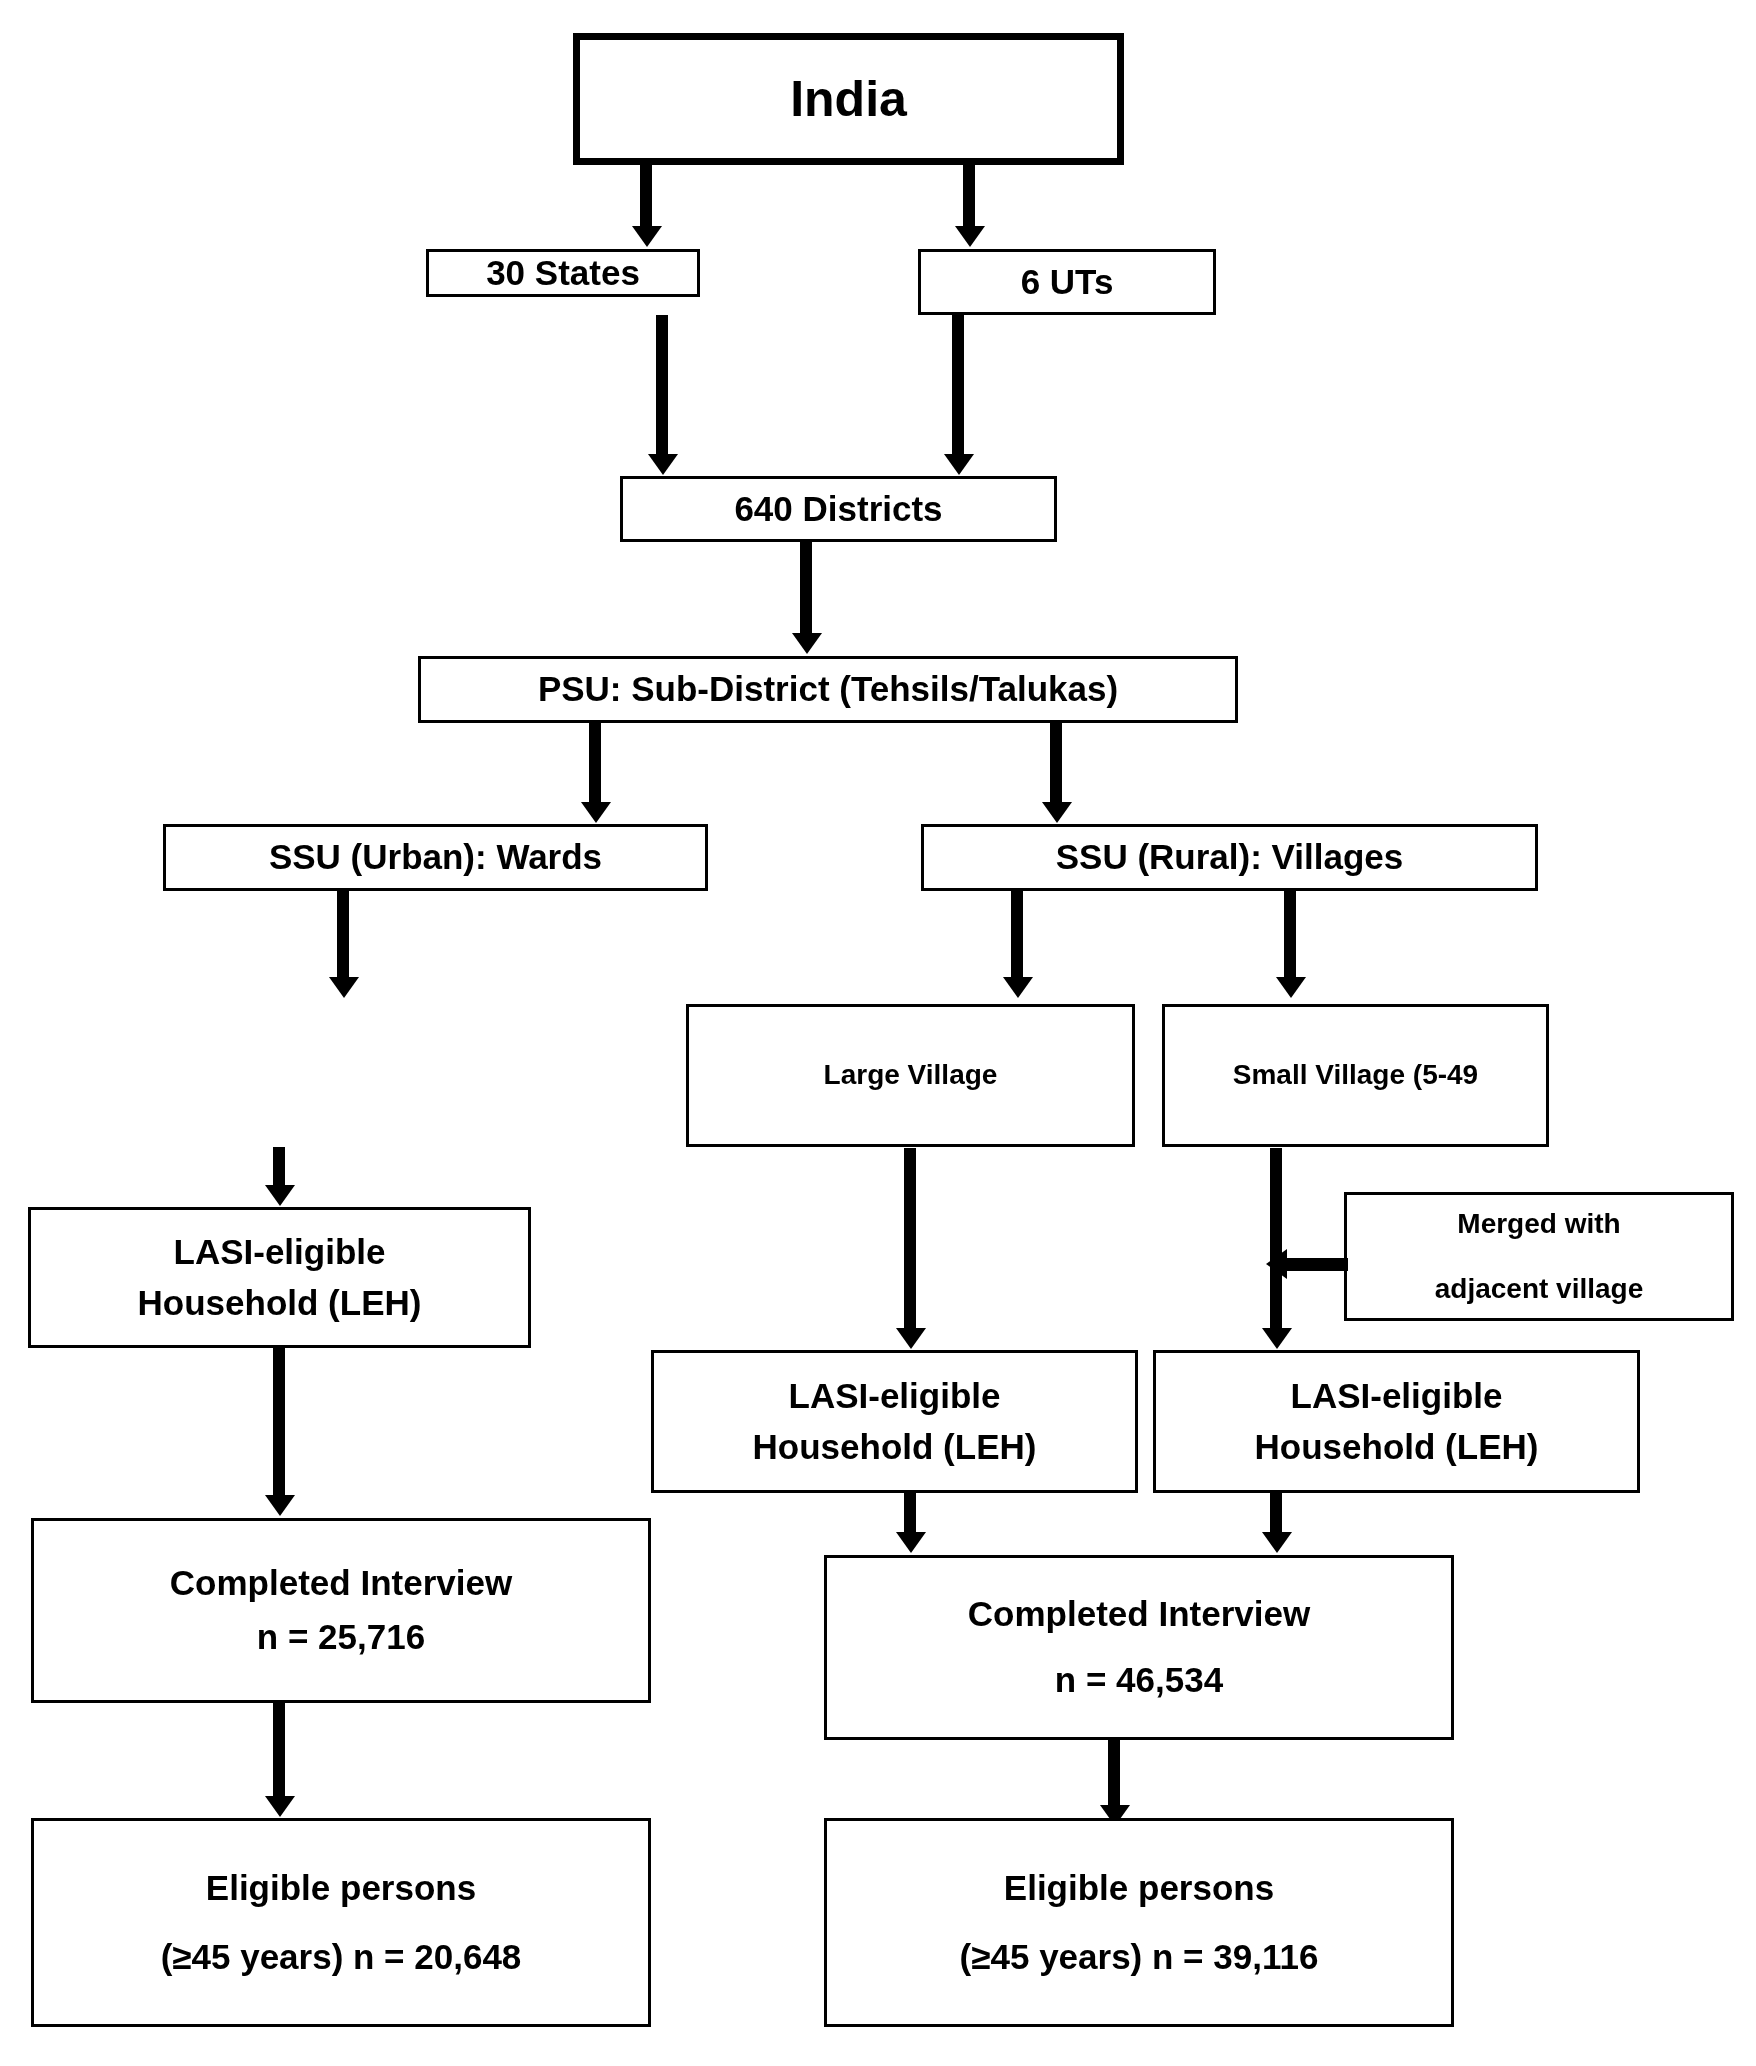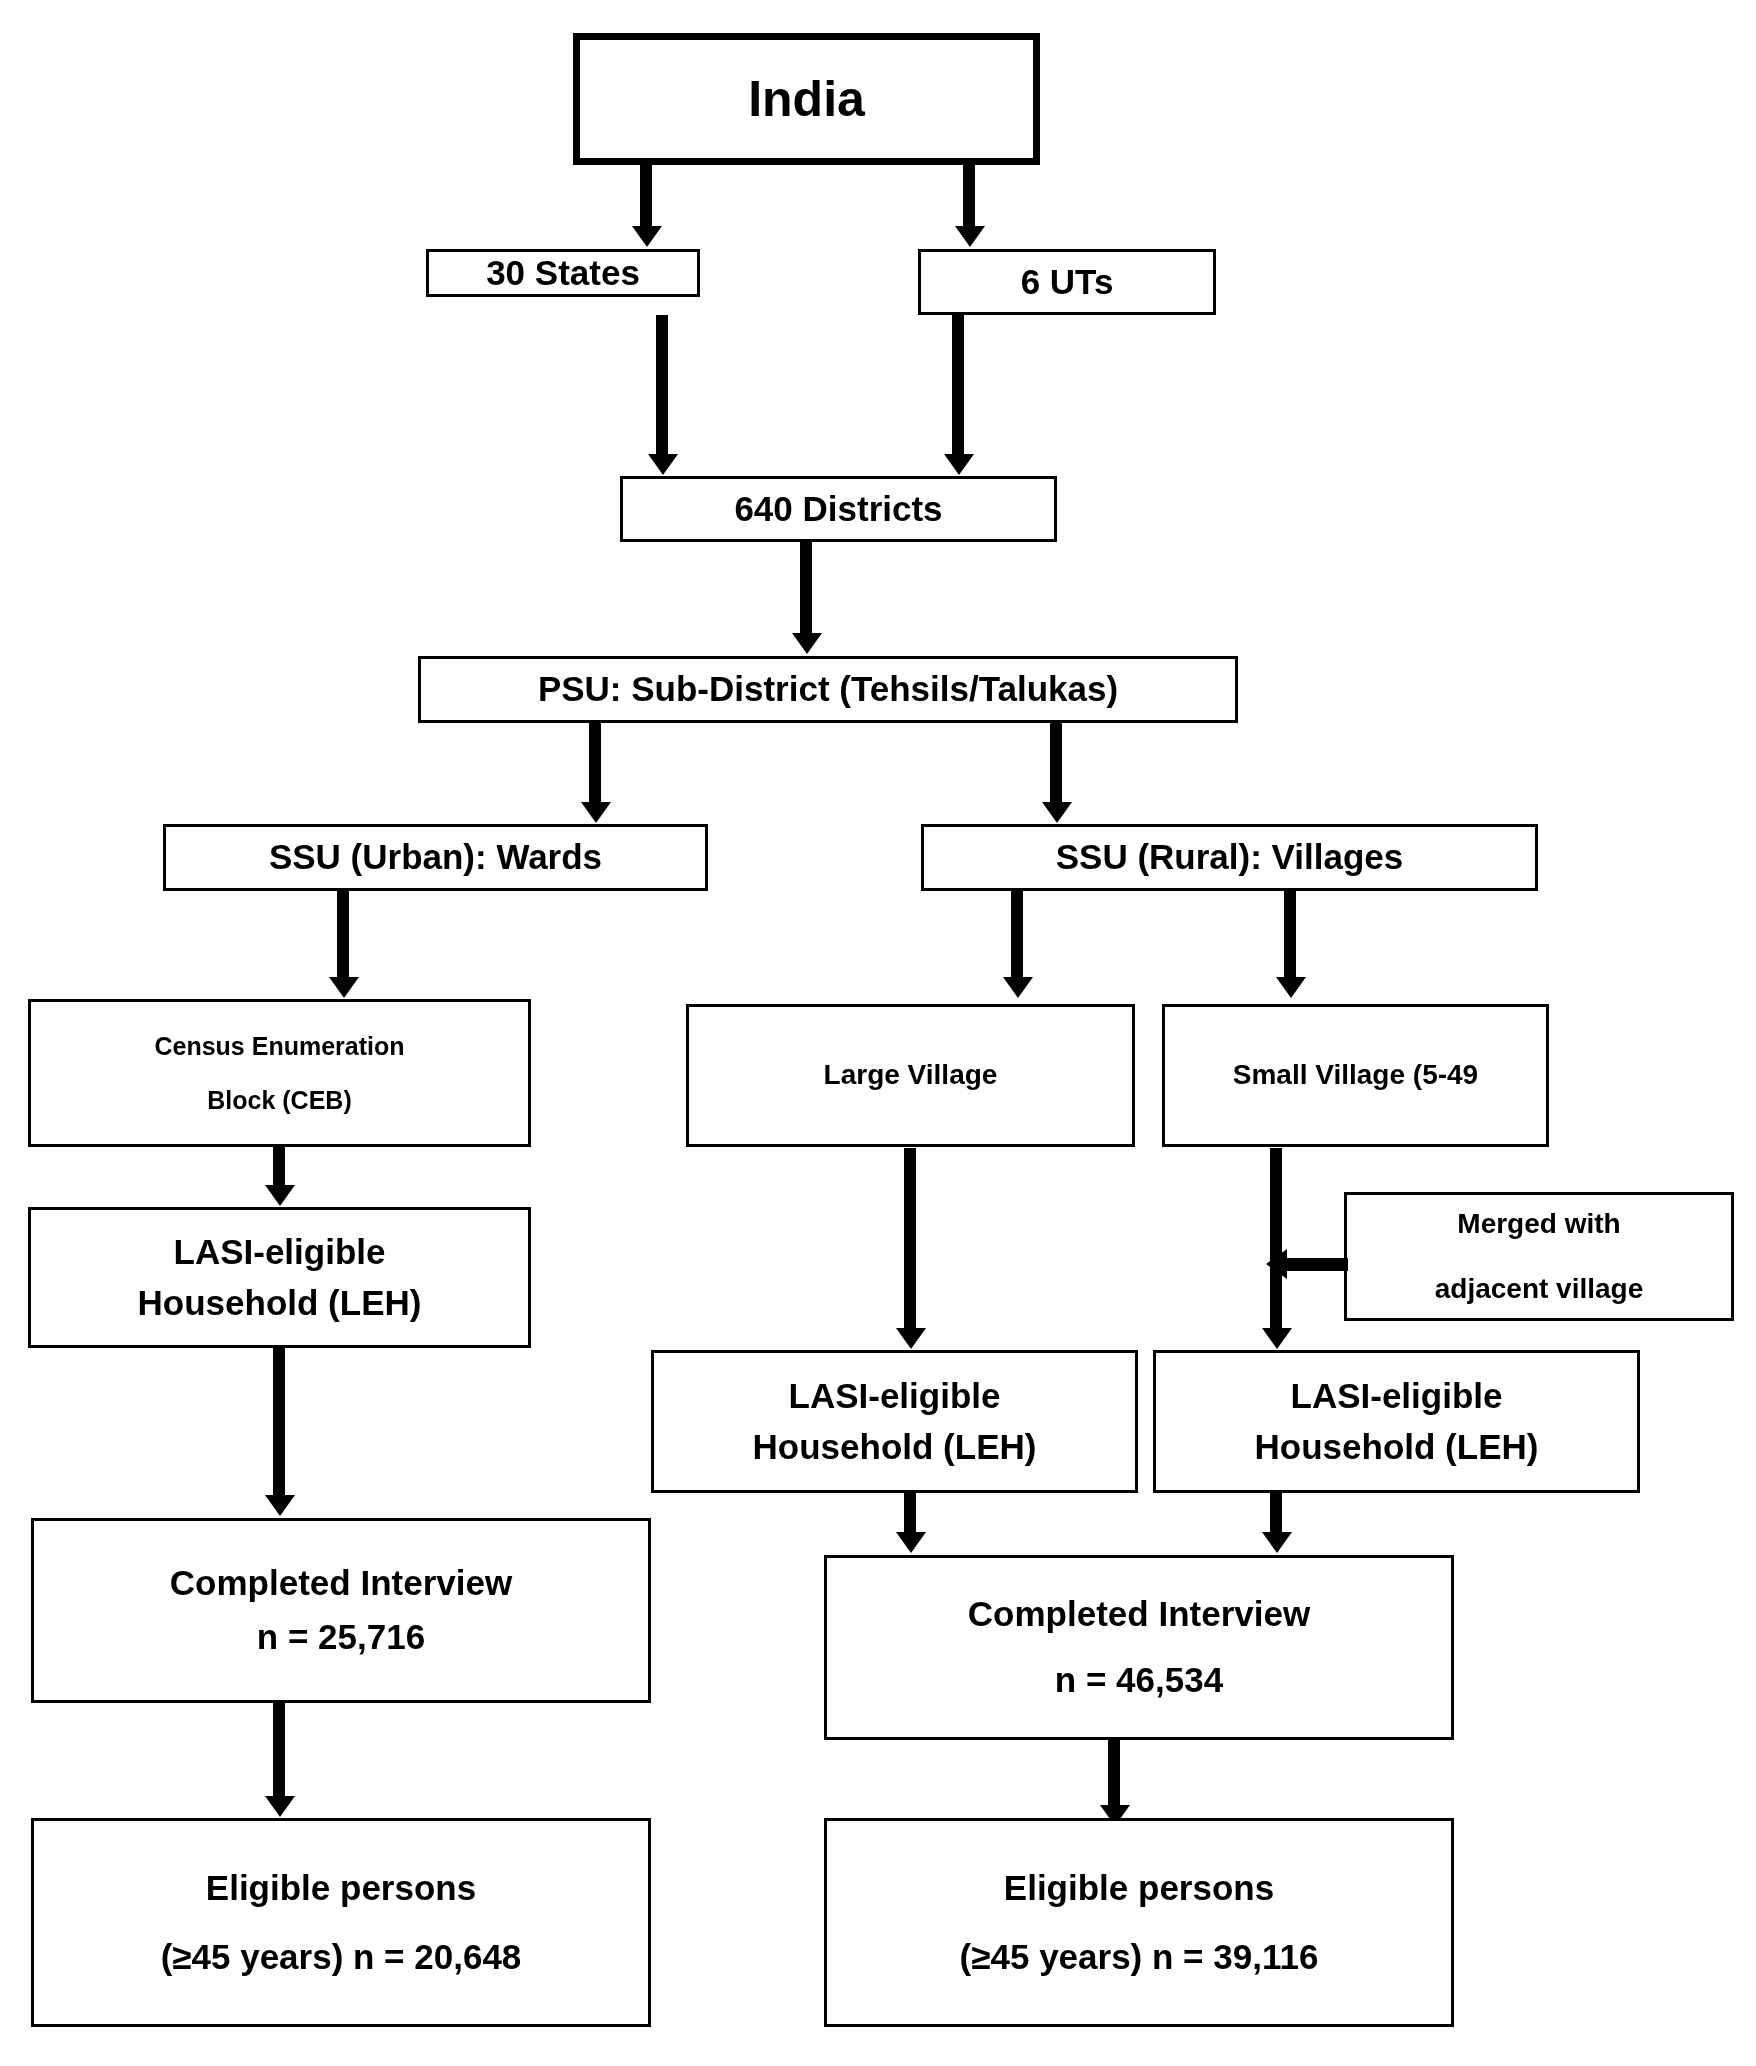--- a/index.html
+++ b/index.html
@@ -67,21 +67,21 @@
     border-top: 15.3px solid transparent;
     border-bottom: 15.3px solid transparent;
     border-right: 21px solid #000000;
   }
 </style>
 </head>
 <body>
 
 <div id="canvas">
 
-  <div class="node thick t-india" style="left:573px; top:33px; width:467px; height:132px;">
+  <div class="node thick t-india" style="left:573px; top:33px; width:551px; height:132px;">
     <span class="ln">India</span>
   </div>
 
   <div class="arrow" style="left:632px; top:165px; width:31px; height:84px;">
     <div class="shaft" style="left:7.7px; top:0; width:12.5px; height:64px;"></div>
     <div class="head head-down" style="left:0; top:61px;"></div>
   </div>
   <div class="arrow" style="left:955px; top:165px; width:31px; height:84px;">
     <div class="shaft" style="left:7.7px; top:0; width:12.5px; height:64px;"></div>
     <div class="head head-down" style="left:0; top:61px;"></div>
@@ -141,24 +141,20 @@
 
   <div class="arrow" style="left:1003px; top:891px; width:31px; height:108px;">
     <div class="shaft" style="left:7.7px; top:0; width:12.5px; height:88px;"></div>
     <div class="head head-down" style="left:0; top:86px;"></div>
   </div>
   <div class="arrow" style="left:1276px; top:891px; width:31px; height:108px;">
     <div class="shaft" style="left:7.7px; top:0; width:12.5px; height:88px;"></div>
     <div class="head head-down" style="left:0; top:86px;"></div>
   </div>
 
-  <div class="node t-xs" style="left:28px; top:999px; width:503px; height:148px;">
-    <span class="ln">Census Enumeration</span>
-    <span class="ln" style="margin-top:18px;">Block (CEB)</span>
-  </div>
 
   <div class="node t-sm" style="left:686px; top:1004px; width:449px; height:143px;">
     <span class="ln">Large Village</span>
   </div>
 
   <div class="node t-sm" style="left:1162px; top:1004px; width:387px; height:143px;">
     <span class="ln">Small Village (5-49</span>
   </div>
 
   <div class="arrow" style="left:265px; top:1147px; width:31px; height:60px;">

